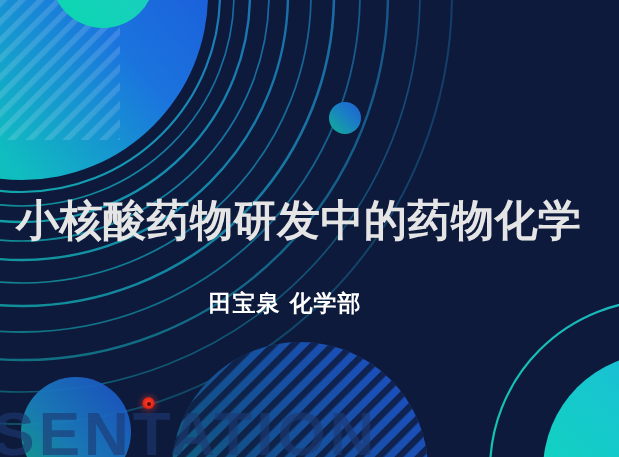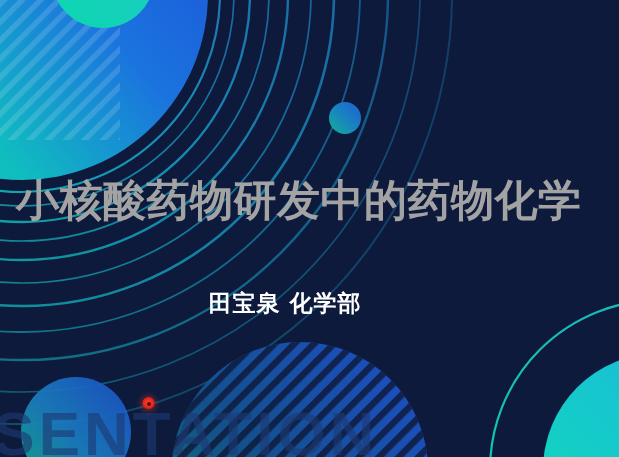--- a/index.html
+++ b/index.html
@@ -41,23 +41,23 @@
     opacity: .62;
     white-space: nowrap;
     line-height: 1;
     font-family: "Liberation Sans", "DejaVu Sans", sans-serif;
   }
 
   
   #title {
     position: absolute;
     left: 16px;
-    top: 176px;
+    top: 196px;
     width: 590px;
-    color: #a3a3a3;
+    color: #e5e5e5;
     font-size: 43px;
     font-weight: bold;
     letter-spacing: 0.5px;
     line-height: 1.12;
     white-space: nowrap;
     font-family: "DejaVu Sans", "Liberation Sans", sans-serif;
   }
 
   #subtitle {
     position: absolute;

